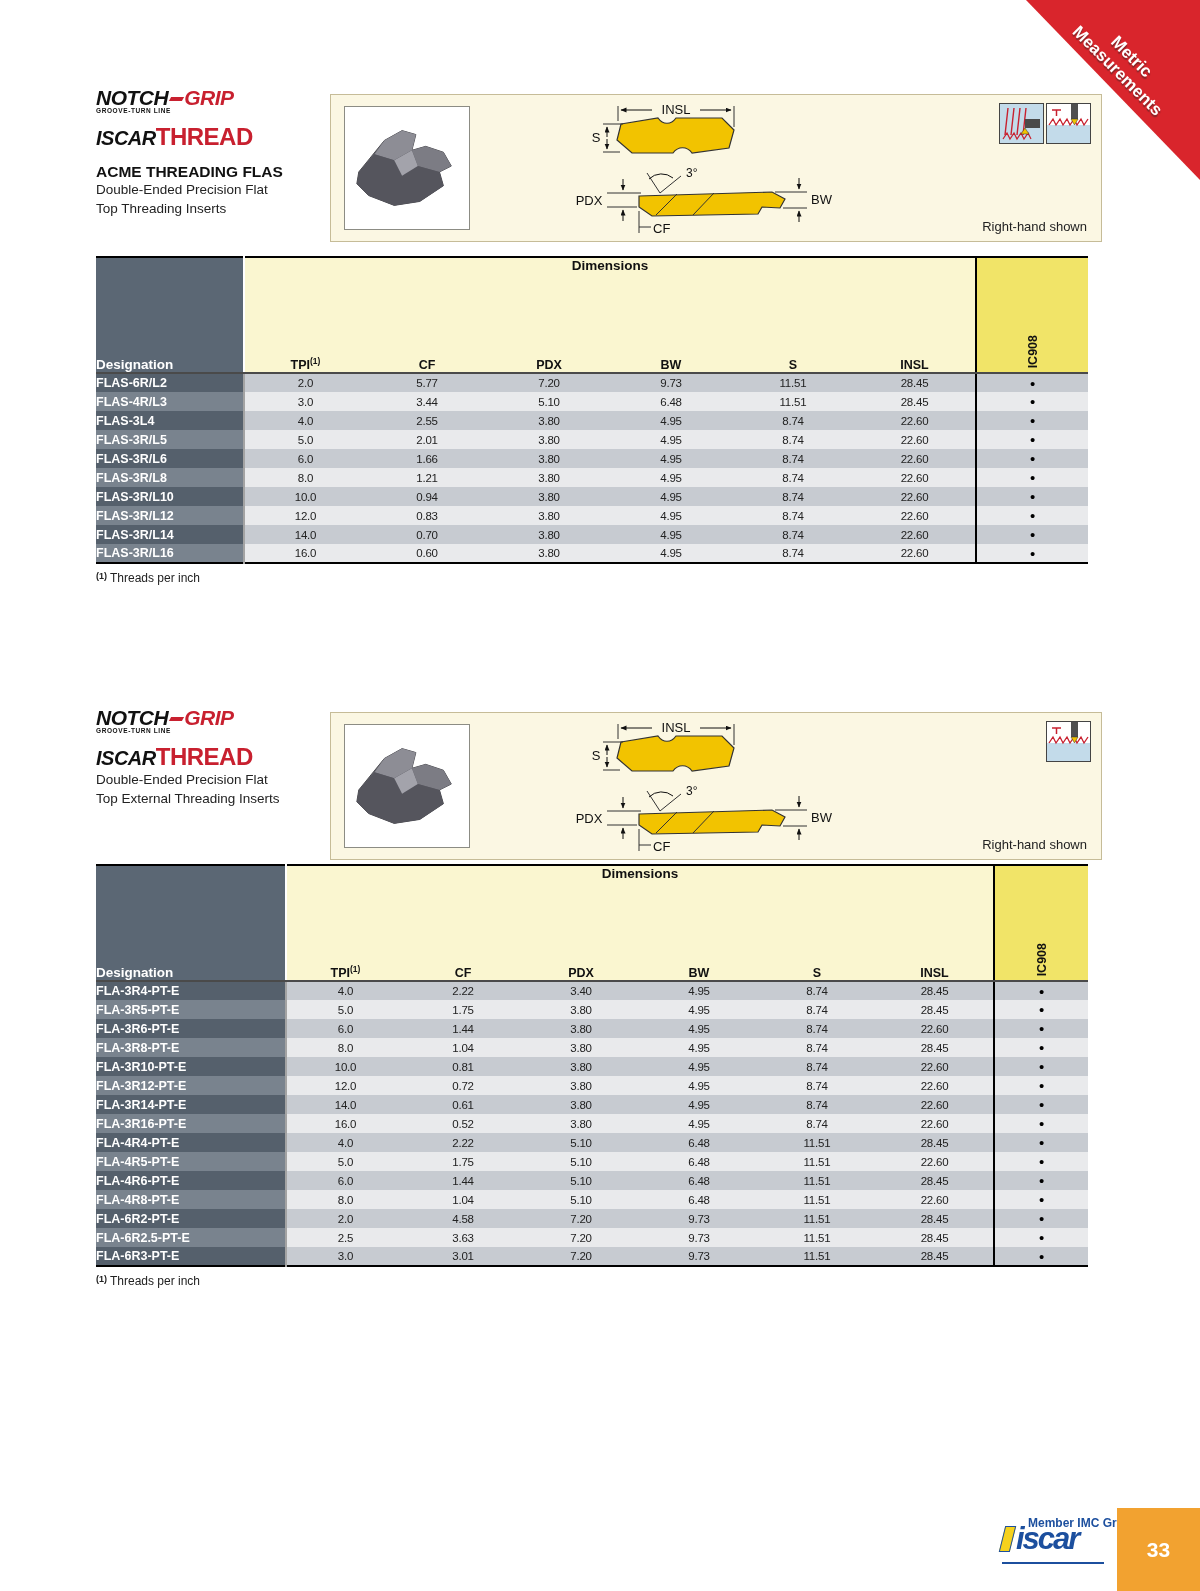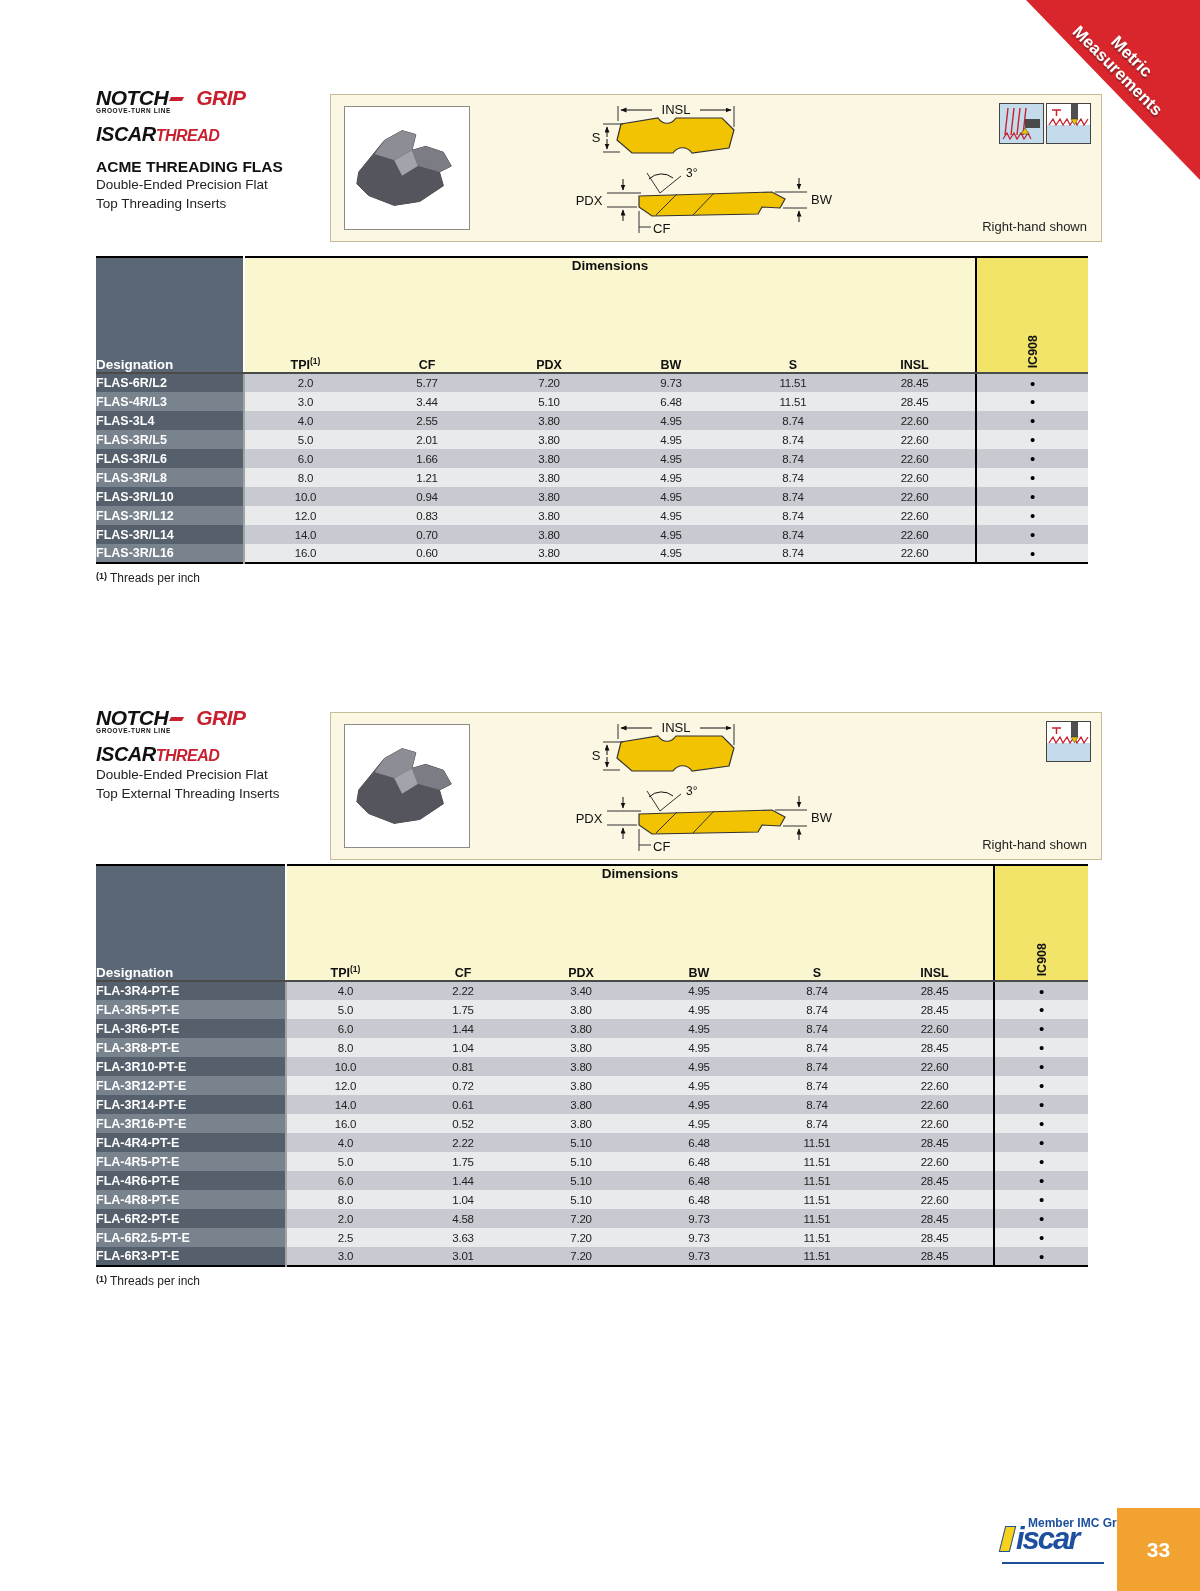--- a/index.html
+++ b/index.html
@@ -11,25 +11,25 @@
   .corner{position:absolute;right:0;top:0;width:174px;height:180px;background:#D9252C;
           clip-path:polygon(0 0,100% 0,100% 100%);}
   .corner-text{position:absolute;left:12px;top:44px;width:172px;transform:rotate(45deg);
           color:#fff;font-size:17px;font-weight:bold;text-align:center;line-height:1.2;
           text-shadow:1.5px 1.5px 1px rgba(40,40,40,.45);}
 
   
   .intro{position:absolute;left:96px;width:234px;}
   .ng-black{font-style:italic;font-weight:900;font-size:21px;letter-spacing:-0.5px;color:#111;margin-top:36px;}
   .ng-dash{display:inline-block;width:13px;height:4px;background:#C8202F;margin:0 1px 4px 2px;transform:skewX(-30deg);}
-  .ng-red{font-style:italic;font-weight:900;font-size:21px;letter-spacing:-0.5px;color:#C8202F;margin-left:12px;}
+  .ng-red{font-style:italic;font-weight:900;font-size:21px;letter-spacing:-0.5px;color:#C8202F;}
   .ng-tag{font-size:6.5px;font-weight:bold;letter-spacing:0.6px;color:#111;margin-top:-3px;}
   .iscarthread{margin-top:9px;}
   .it-black{font-style:italic;font-weight:900;font-size:20px;letter-spacing:-0.5px;color:#111;}
-  .it-red{font-style:italic;font-weight:900;font-size:16px;letter-spacing:-0.5px;color:#C8202F;margin-top:27px;}
+  .it-red{font-weight:900;font-size:24px;letter-spacing:-0.5px;color:#C8202F;margin-top:27px;}
   .sec-title{margin-top:11px;font-size:15.5px;font-weight:bold;color:#111;line-height:1.25;}
   .sec-sub{font-size:13.5px;color:#222;line-height:1.4;}
 
   
   .panel{position:absolute;left:330px;width:772px;height:148px;background:#FBF7E3;border:1px solid #C6BC98;}
   .photo{position:absolute;left:13px;top:11px;width:126px;height:124px;background:#fff;border:1px solid #8C8C84;}
   .photo svg{width:100%;height:100%;display:block;}
   .dims{position:absolute;left:228px;top:2px;width:310px;height:142px;}
   .dims text{font-family:"Liberation Sans",sans-serif;fill:#111;}
   .icons{position:absolute;right:10px;top:8px;display:flex;gap:2px;}

